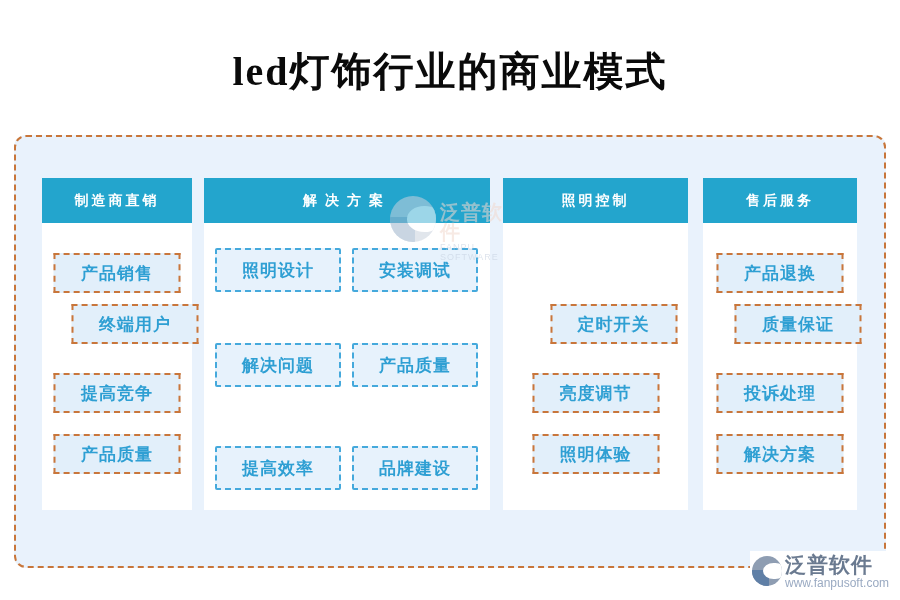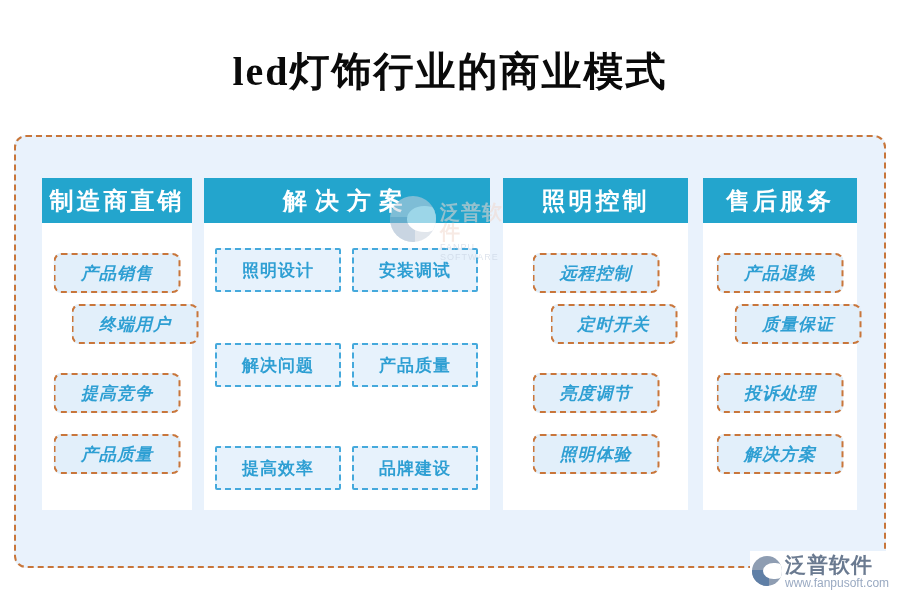--- a/index.html
+++ b/index.html
@@ -23,34 +23,34 @@
   
   .card { position:absolute; top:41px; height:332px; background:#ffffff; }
   .card-1 { left:26px;  width:150px; }
   .card-2 { left:188px; width:286px; }
   .card-3 { left:487px; width:185px; }
   .card-4 { left:687px; width:154px;text-align:right; }
 
   .card-header {
     height:45px; background:#23a5cd; color:#ffffff;
     display:flex; align-items:center; justify-content:center;
-    font-size:24px; font-weight:bold; letter-spacing:3px;
+    font-size:14px; font-weight:bold; letter-spacing:3px;
   }
   .card-2 .card-header { letter-spacing:8px; }
 
   
   .item {
     position:absolute; height:40px; width:127px;
     display:flex; align-items:center; justify-content:center;
     background:#e2effa; color:#2e9fd3;
     font-size:17px; font-weight:bold; letter-spacing:1px;
   }
   .item.orange {
-    border:2px dashed #c9763b; border-radius:8px;
-    left:50%; transform:translateX(-50%);font-style:italic;
+    border:2px dashed #c9763b; border-radius:0;
+    left:50%; transform:translateX(-50%);
   }
   .r1 { top:75px; }  .r2 { top:126px;margin-left:18px; }  .r3 { top:195px; }  .r4 { top:256px; }
 
   .item.blue {
     border:2px dashed #45a9dc; border-radius:2px;
     width:126px; height:44px; background:#e7f2fc;
   }
   .bL { left:11px; }  .bR { right:12px; }
   .br1 { top:70px; }  .br2 { top:165px; }  .br3 { top:268px; }
 
@@ -111,21 +111,20 @@
       <div class="item blue bL br1">照明设计</div>
       <div class="item blue bR br1">安装调试</div>
       <div class="item blue bL br2">解决问题</div>
       <div class="item blue bR br2">产品质量</div>
       <div class="item blue bL br3">提高效率</div>
       <div class="item blue bR br3">品牌建设</div>
     </div>
 
     <div class="card card-3">
       <div class="card-header">照明控制</div>
-      <div class="item orange r1">远程控制</div>
       <div class="item orange r2">定时开关</div>
       <div class="item orange r3">亮度调节</div>
       <div class="item orange r4">照明体验</div>
     </div>
 
     <div class="card card-4">
       <div class="card-header">售后服务</div>
       <div class="item orange r1">产品退换</div>
       <div class="item orange r2">质量保证</div>
       <div class="item orange r3">投诉处理</div>

